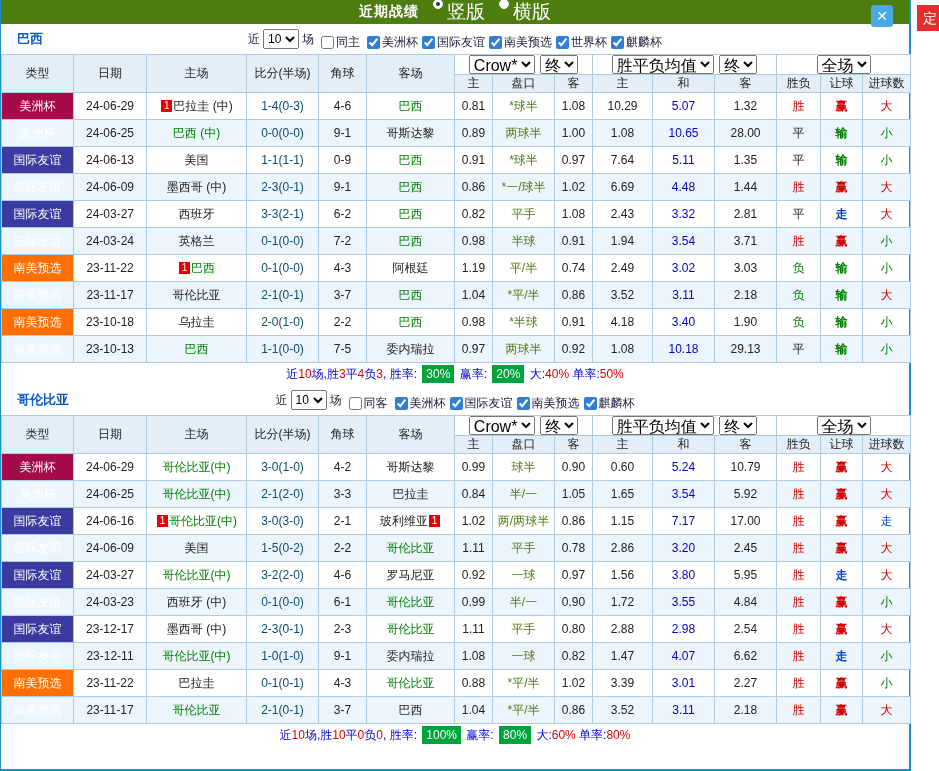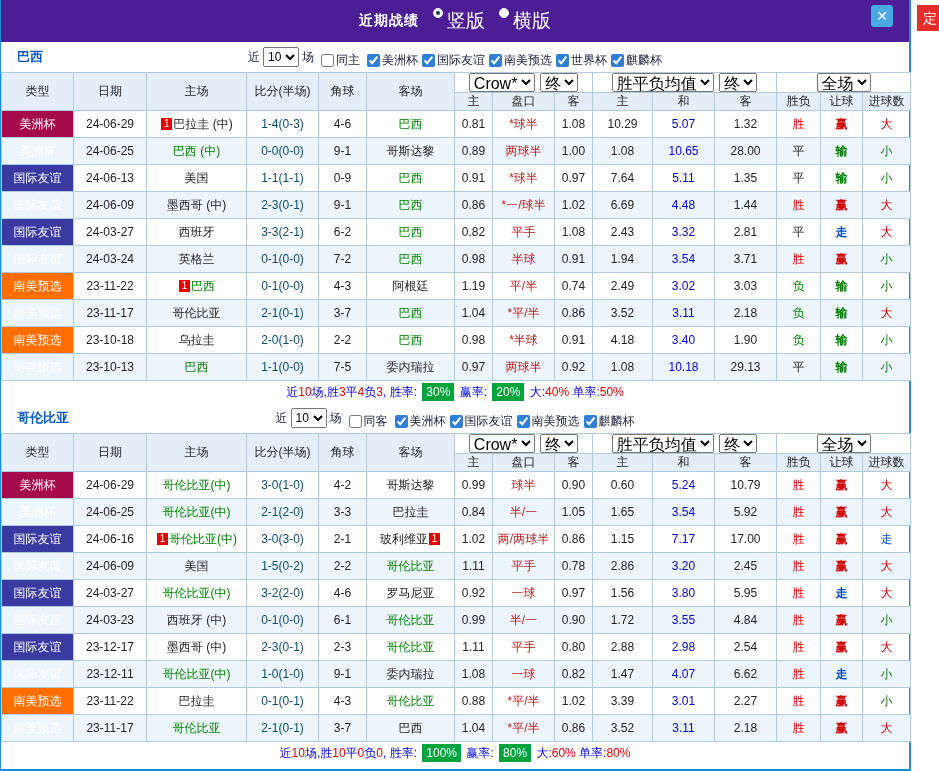--- a/index.html
+++ b/index.html
@@ -9,21 +9,21 @@
     background:#fff; font-family:"Liberation Sans","DejaVu Sans",sans-serif;
     font-size:12px; color:#222;
   }
   .panel {
     position:absolute; left:0; top:0; width:911px; height:771px;
     background:#fff; border-left:1px solid #1a8fd1;
     border-right:2px solid #1a8fd1; border-bottom:2px solid #1a8fd1;
   }
   
   .titlebar {
-    height:42px; background:#4c1d95; color:#fff;
+    height:24px; background:#4d7c0f; color:#fff;
     display:flex; align-items:center; justify-content:center;
     position:relative; font-size:14px;
   }
   .tb-title { font-weight:bold; letter-spacing:1px; }
   .tb-radio { display:inline-flex; align-items:flex-start; margin-left:14px; font-size:19px; cursor:pointer; }
   .radio {
     display:inline-block; width:10px; height:10px; border:1px solid #fff;
     border-radius:50%; margin-right:4px; position:relative; background:#fff;
   }
   .radio.sel::after {
@@ -58,21 +58,21 @@
   thead td { background:#e3eef8; height:20px; }
   thead tr.hrow2 td { height:16px; font-size:12px; }
   thead td.selcell { background:#fff; }
   thead select { height:19px; font-size:16px; font-family:inherit; margin:0 1px; }
   tbody tr.alt td { background:#edf5fc; }
   td.t-amer { background:#a50a4a; color:#fff; }
   td.t-intl { background:#3a3aa0; color:#fff; }
   td.t-sam  { background:#ff6e00; color:#fff; }
   .green { color:#008000; }
   .score { color:#0c4a6e; }
-  .handicap { color:#b91c1c; }
+  .handicap { color:#4d7c0f; }
   .draw-odds { color:#0000cc; }
   .c-red { color:#d00000; } .c-green { color:#008000; }
   .c-blue { color:#0048d0; } .c-dark { color:#222; }
   .bold { font-weight:bold; }
   .badge1 {
     display:inline-block; min-width:11px; height:12px; background:#e60000;
     color:#fff; font-size:10px; line-height:12px; padding:0 1px; margin:0 1px;
     vertical-align:1px;
   }
   

